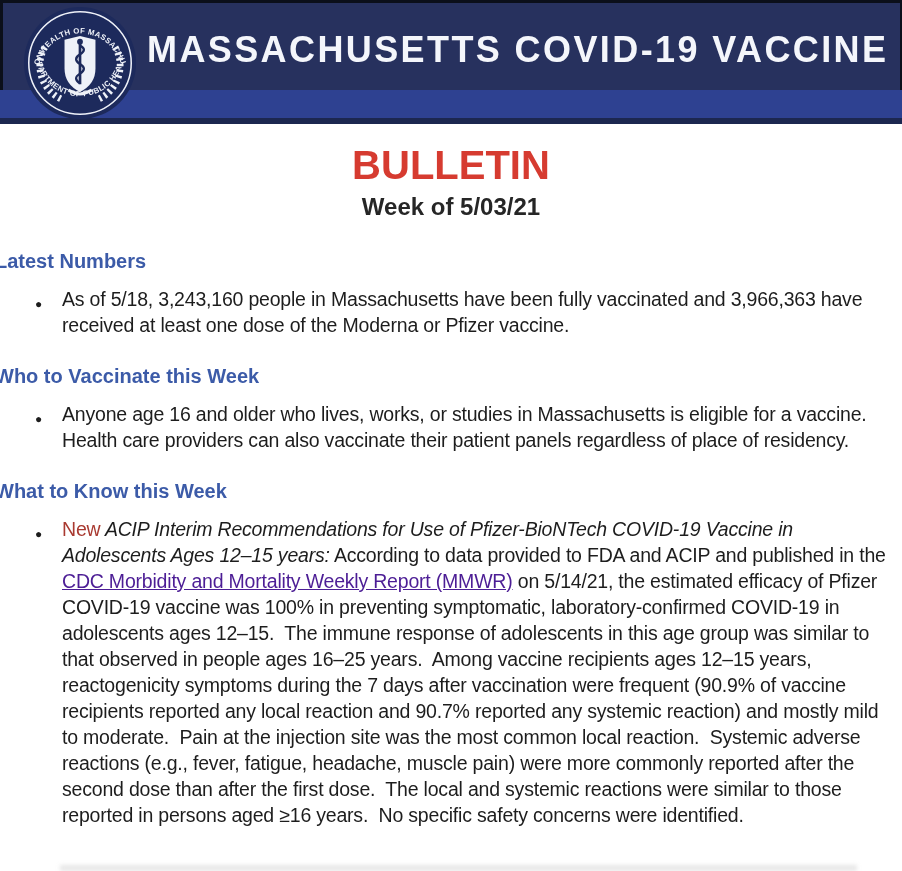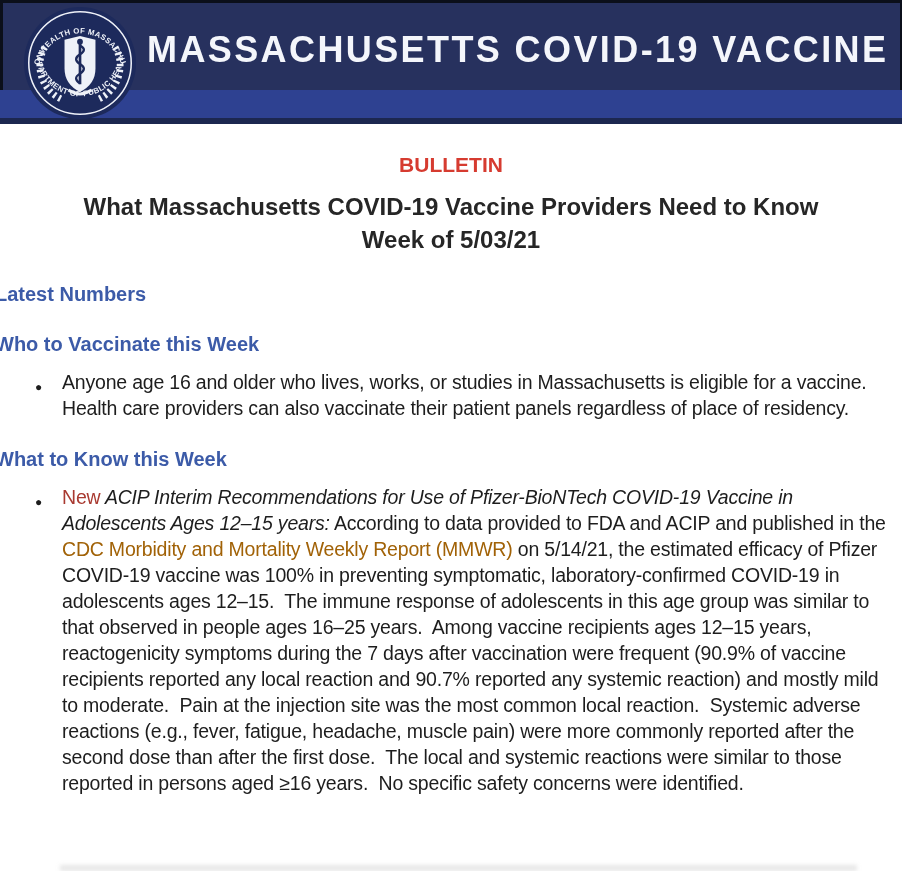--- a/index.html
+++ b/index.html
@@ -46,21 +46,21 @@
     letter-spacing:2.4px;
     color:#f4f6fb;
     z-index:2;
     white-space:nowrap;
   }
 
   
   .bulletin-title {
     margin:22px 0 0 0;
     text-align:center;
-    font-size:21px; line-height:38px;
+    font-size:40px; line-height:38px;
     font-weight:bold;
     color:#d63b30;
   }
   .subtitle {
     margin-top:6px;
     text-align:center;
     font-size:24px; line-height:33px;
     font-weight:bold;
     color:#262626;
   }
@@ -83,21 +83,22 @@
     letter-spacing:-0.2px;
   }
   .bullet::before {
     content:"●";
     position:absolute; left:35px; top:5px;
     font-size:12px; color:#1d1d1d;
   }
   .new-label { color:#a93a31;text-align:right; }
   .acip-title { font-weight:normal; font-style:italic; }
   .doc-link {
-    color:#a16207;
+    color:#4c1d95;
+    text-decoration:underline;
     cursor:pointer;
   }
 
   
   .cutoff-sliver {
     position:absolute; left:60px; right:45px; bottom:0; height:6px;
     background:rgba(140,140,140,0.22);
     filter:blur(2px);
   }
 </style>
@@ -135,25 +136,25 @@
   </svg>
 
   <div class="header-title">MASSACHUSETTS COVID-19 VACCINE PROGRAM</div>
 </div>
 
 <div class="page">
 
   <h1 class="bulletin-title">BULLETIN</h1>
 
   <div class="subtitle">
-    <div>What Massachusetts COVID-19 Vaccine Providers Need to Know</div>
     <div>Week of 5/03/21</div>
   </div>
 
   <h2 class="section-heading first">Latest Numbers</h2>
+  <div class="bullet"><span>As of 5/18, 3,243,160 people in Massachusetts have been fully vaccinated and 3,966,363 have received at least one dose of the Moderna or Pfizer vaccine.</span></div>
 
   <h2 class="section-heading">Who to Vaccinate this Week</h2>
   <div class="bullet"><span>Anyone age 16 and older who lives, works, or studies in Massachusetts is eligible for a vaccine.  Health care providers can also vaccinate their patient panels regardless of place of residency.</span></div>
 
   <h2 class="section-heading">What to Know this Week</h2>
   <div class="bullet"><span class="new-label">New</span><span class="acip-title"> ACIP Interim Recommendations for Use of Pfizer-BioNTech COVID-19 Vaccine in Adolescents Ages 12–15 years:</span><span> According to data provided to FDA and ACIP and published in the </span><a class="doc-link">CDC Morbidity and Mortality Weekly Report (MMWR)</a><span> on 5/14/21, the estimated efficacy of Pfizer COVID-19 vaccine was 100% in preventing symptomatic, laboratory-confirmed COVID-19 in adolescents ages 12–15.  The immune response of adolescents in this age group was similar to that observed in people ages 16–25 years.  Among vaccine recipients ages 12–15 years, reactogenicity symptoms during the 7 days after vaccination were frequent (90.9% of vaccine recipients reported any local reaction and 90.7% reported any systemic reaction) and mostly mild to moderate.  Pain at the injection site was the most common local reaction.  Systemic adverse reactions (e.g., fever, fatigue, headache, muscle pain) were more commonly reported after the second dose than after the first dose.  The local and systemic reactions were similar to those reported in persons aged ≥16 years.  No specific safety concerns were identified.</span></div>
 
 </div>
 
 <div class="cutoff-sliver"></div>

